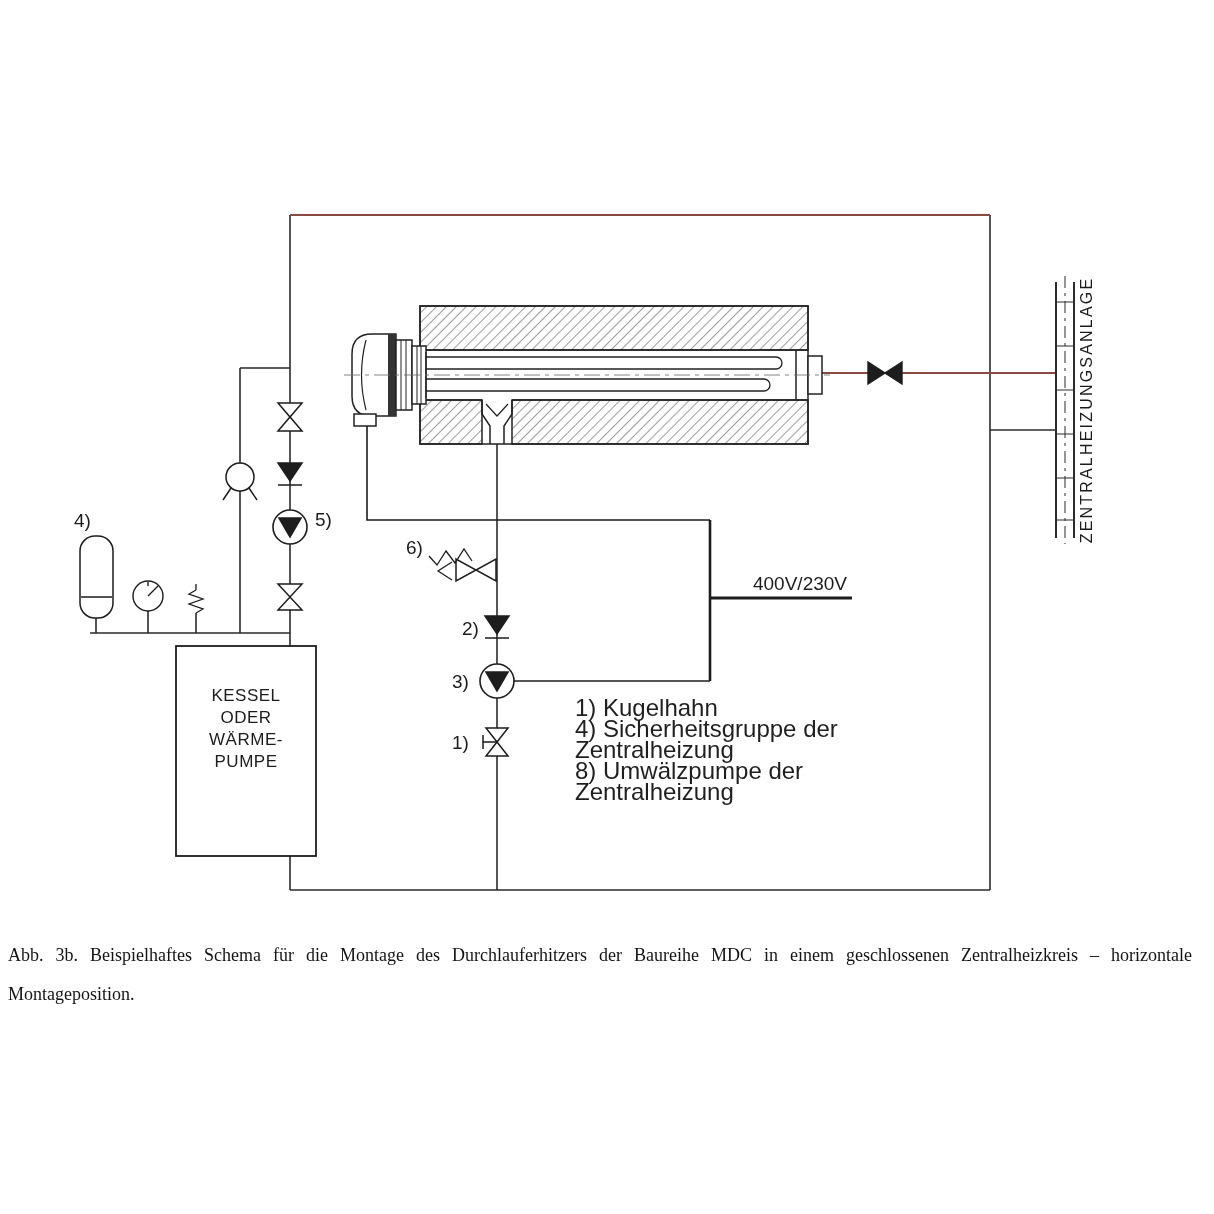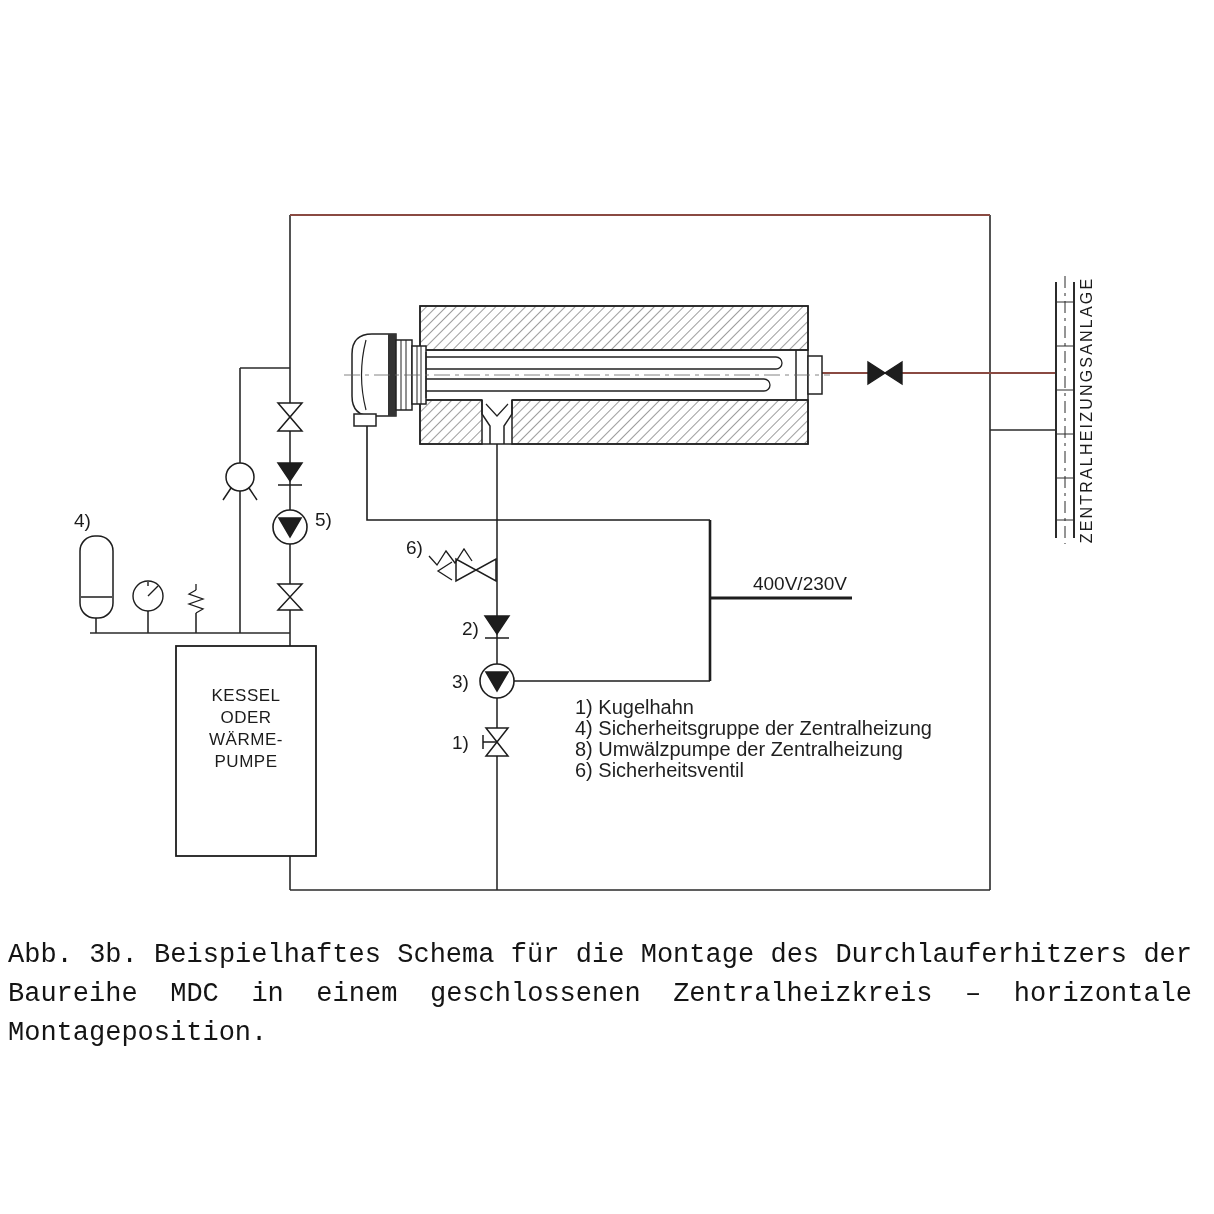--- a/index.html
+++ b/index.html
@@ -1,22 +1,22 @@
 <!DOCTYPE html>
 <html><head>
 <meta charset="utf-8">
 <style>
   html,body{margin:0;padding:0;background:#ffffff;}
   body{width:1214px;height:1214px;position:relative;font-family:"Liberation Sans",sans-serif;overflow:hidden;}
   .abs{position:absolute;}
   svg text{font-family:"Liberation Sans",sans-serif;fill:#1c1c1c;}
-  .legend{left:575px;top:697px;width:388px;font-size:20px;line-height:21px;color:#1f1f1f;}
+  .legend{left:575px;top:697px;width:388px;font-size:24px;line-height:21px;color:#1f1f1f;}
   .legend div{white-space:normal;}
-  .caption{left:8px;top:936px;width:1184px;font-family:Liberation Mono, monospace;
-           font-size:27px;line-height:39px;color:#141414;
+  .caption{left:8px;top:936px;width:1184px;font-family:Liberation Serif, serif;
+           font-size:18px;line-height:39px;color:#141414;
            text-align:justify;text-align-last:left;}
 </style>
 </head>
 <body>
 
 <svg class="abs" style="left:0;top:0;" width="1214" height="930" viewBox="0 0 1214 930">
   <defs>
     <pattern id="hatch" width="7" height="7" patternUnits="userSpaceOnUse" patternTransform="rotate(45)">
       <line x1="0" y1="0" x2="0" y2="7" stroke="#3c3c3c" stroke-width="1"></line>
     </pattern>
@@ -151,16 +151,15 @@
   <text x="452" y="688" font-size="19">3)</text>
   <text x="452" y="749" font-size="19">1)</text>
 
   <text x="800" y="590" text-anchor="middle" font-size="19">400V/230V</text>
 </svg>
 
 <div class="abs legend">
   <div>1) Kugelhahn</div>
   <div>4) Sicherheitsgruppe der Zentralheizung</div>
   <div>8) Umwälzpumpe der Zentralheizung</div>
-  <div>6) Sicherheitsventil</div>
 </div>
 
 <div class="abs caption">Abb. 3b. Beispielhaftes Schema für die Montage des Durchlauferhitzers der Baureihe MDC in einem geschlossenen Zentralheizkreis – horizontale Montageposition.</div>
 
 </body></html>

